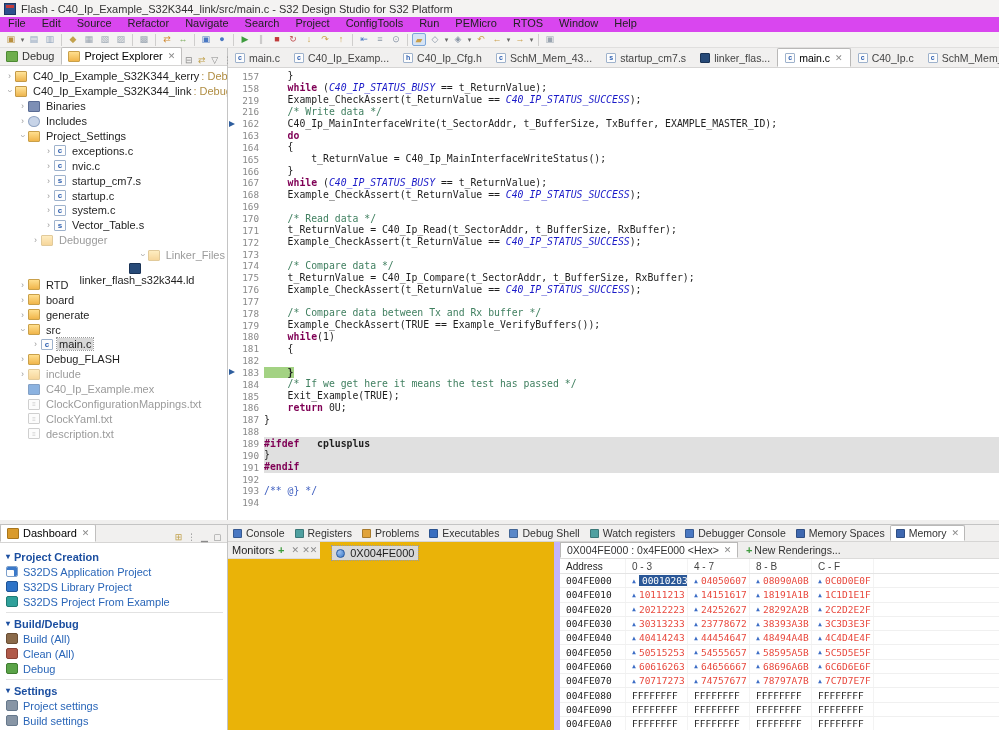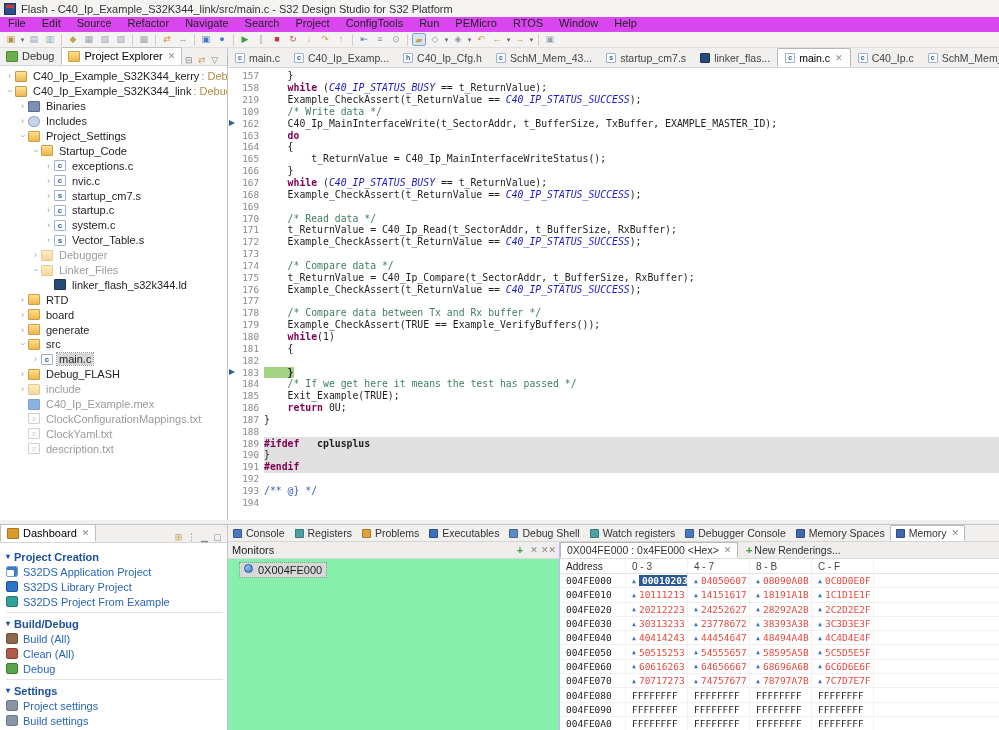--- a/index.html
+++ b/index.html
@@ -60,21 +60,21 @@
   .grey .tlabel{color:#9b9b9b}
   .grey .ic{opacity:.55}
   .tsel{background:#d8d8d8;outline:1px dotted #9a9a9a}
 
   
   .etabs{position:absolute;left:0;top:0;width:771px;height:20px;background:#f1f0ef;border-bottom:1px solid #d6d5d4;display:flex;align-items:flex-end;font-size:10.5px}
   .etab{height:19px;display:flex;align-items:center;padding:0 7px;color:#444;white-space:nowrap}
   .etab .ic{width:10px;height:10px;margin-right:4px;font-size:7px}
   .etab-active{background:#fff;border:1px solid #b9b8b7;border-bottom-color:#fff;border-radius:2px 2px 0 0;color:#000}
   .ecode{position:absolute;left:0;top:20px;width:771px;height:452px;background:#fff;font-family:"DejaVu Sans Mono",monospace;font-size:9.8px;overflow:hidden;padding-top:2px}
-  .cl{height:11.85px;display:flex;align-items:center}
+  .cl{height:11.85px;display:flex;align-items:flex-end}
   .gut{width:36px;flex:none;position:relative;text-align:right;color:#888;padding-right:5px;font-size:9.3px}
   .mark{position:absolute;left:1px;top:2.5px;width:0;height:0;border-top:3.5px solid transparent;border-bottom:3.5px solid transparent;border-left:6px solid #2e5e9e}
   .lbody{flex:1;height:100%;display:flex;align-items:center}
   .lbody.bgrey{background:#e0e0e0}
   .ct{white-space:pre}
   .sk{color:#7f0055;font-weight:bold}
   .sm{color:#1a1ac8;font-style:italic}
   .sc{color:#3f7f5f}
   .sd{color:#4060c0}
   .sb{font-weight:bold}
@@ -95,41 +95,41 @@
   .di-clean{background:#b05a4a;border:1px solid #8a4236}
   .di-debug{background:#5aa348;border:1px solid #3f7d30}
   .di-set{background:#8795a5;border:1px solid #66788c}
 
   
   .btabs{height:17px;background:#f1f0ef;border-bottom:1px solid #d6d5d4;display:flex;align-items:flex-end;font-size:10.5px}
   .btab{height:16px;display:flex;align-items:center;padding:0 5px;color:#333;white-space:nowrap}
   .btab .ic{width:9px;height:9px;margin-right:4px}
   .btab-active{background:#fff;border:1px solid #b9b8b7;border-bottom-color:#fff;border-radius:2px 2px 0 0}
   .bcontent{position:absolute;left:0;top:17px;width:771px;height:188px;display:flex}
-  .monitors{width:332px;flex:none;border-right:1px solid #c4b5fd;display:flex;flex-direction:column;background:#86efac}
+  .monitors{width:332px;flex:none;border-right:6px solid #c4b5fd;display:flex;flex-direction:row;background:#eab308}
   .mon-head{height:17px;background:#efeeed;border-bottom:1px solid #dcdbda;display:flex;align-items:center;padding:0 4px}
   .mon-title{flex:1;color:#222}
   .mh-ic{width:14px;text-align:center;font-size:9px;color:#8a8a8a}
   .mh-plus{color:#3e9b3e;font-weight:bold;font-size:11px}
-  .mon-item{margin:4px 0 0 12px;align-self:flex-start;display:flex;align-items:flex-start;background:#d8d8d8;padding:1px 4px;outline:1px dotted #9a9a9a}
+  .mon-item{margin:4px 0 0 12px;align-self:flex-start;display:flex;align-items:center;background:#d8d8d8;padding:1px 4px;outline:1px dotted #9a9a9a}
   .mon-item span.lbl{margin-left:5px}
   .memview{flex:1;display:flex;flex-direction:column;background:#fff}
   .mem-tabs{height:17px;background:#efeeed;border-bottom:1px solid #dcdbda;display:flex;align-items:center;font-size:10.5px;white-space:nowrap}
   .mtab{height:16px;display:flex;align-items:center;padding:0 6px;color:#333}
   .mtab-active{background:#fff;border:1px solid #b9b8b7;border-bottom-color:#fff}
   .mem-table{flex:1;overflow:hidden;font-family:"DejaVu Sans Mono",monospace;font-size:9.5px}
   .mrow{display:flex;height:14.3px;align-items:center;border-bottom:1px solid #f0f0f0}
   .mrow.head{font-family:"Liberation Sans",sans-serif;font-size:10px;color:#444;border-bottom:1px solid #e4e4e4;height:15px}
   .mcell{flex:none;padding-left:6px;display:flex;align-items:center;height:100%;border-right:1px solid #f3f3f3;overflow:hidden}
   .mc-addr{width:66px;color:#222}
   .mc-val{width:62px}
   .mc-fill{flex:1;border-right:none}
   .tri{color:#3b6cc5;font-size:6.5px;margin-right:3px}
   .chg{color:#e8493e}
-  .selcell{background:#2a5797;color:#fff;padding:0 3px;font-weight:bold}
+  .selcell{background:#2a5797;color:#fff;padding:0 3px;font-weight:normal}
 </style>
 </head>
 <body>
 
 <div class="titlebar">
   <span class="appicon"></span>
   <span class="title-text">Flash - C40_Ip_Example_S32K344_link/src/main.c - S32 Design Studio for S32 Platform</span>
 </div>
 
 <div class="menubar" id="menubar">
@@ -233,25 +233,20 @@
       <div class="trow" style="padding-left: 17px;">
         <span class="exp">›</span>
         <span class="ic ic-inc"></span>
         <span class="tlabel">Includes</span>
       </div>
       <div class="trow" style="padding-left: 17px;">
         <span class="exp open">›</span>
         <span class="ic ic-fold"></span>
         <span class="tlabel">Project_Settings</span>
       </div>
-      <div class="trow" style="padding-left: 30px;">
-        <span class="exp open">›</span>
-        <span class="ic ic-fold"></span>
-        <span class="tlabel">Startup_Code</span>
-      </div>
       <div class="trow" style="padding-left: 43px;">
         <span class="exp">›</span>
         <span class="ic ic-cfile">c</span>
         <span class="tlabel">exceptions.c</span>
       </div>
       <div class="trow" style="padding-left: 43px;">
         <span class="exp">›</span>
         <span class="ic ic-cfile">c</span>
         <span class="tlabel">nvic.c</span>
       </div>
@@ -273,26 +268,26 @@
       <div class="trow" style="padding-left: 43px;">
         <span class="exp">›</span>
         <span class="ic ic-sfile">s</span>
         <span class="tlabel">Vector_Table.s</span>
       </div>
       <div class="trow grey" style="padding-left: 30px;">
         <span class="exp">›</span>
         <span class="ic ic-fold"></span>
         <span class="tlabel">Debugger</span>
       </div>
-      <div class="trow grey" style="padding-left: 30px;">
+      <div class="trow grey" style="padding-left: 22px; justify-content: flex-end;">
         <span class="exp open">›</span>
         <span class="ic ic-fold"></span>
         <span class="tlabel">Linker_Files</span>
       </div>
-      <div class="trow" style="padding-left: 43px;">
+      <div class="trow" style="padding-left: 43px; flex-direction: column;">
         <span class="exp"></span>
         <span class="ic ic-ld"></span>
         <span class="tlabel">linker_flash_s32k344.ld</span>
       </div>
       <div class="trow" style="padding-left: 17px;">
         <span class="exp">›</span>
         <span class="ic ic-fold"></span>
         <span class="tlabel">RTD</span>
       </div>
       <div class="trow" style="padding-left: 17px;">
@@ -474,21 +469,21 @@
           <span class="ct"><span>    </span><span class="sk">while</span><span> (</span><span class="sm">C40_IP_STATUS_BUSY</span><span> == t_ReturnValue);</span></span>
         </span>
       </div>
       <div class="cl">
         <span class="gut">219</span>
         <span class="lbody">
           <span class="ct"><span>    Example_CheckAssert(t_ReturnValue == </span><span class="sm">C40_IP_STATUS_SUCCESS</span><span>);</span></span>
         </span>
       </div>
       <div class="cl">
-        <span class="gut">109</span>
+        <span class="gut">216</span>
         <span class="lbody">
           <span class="ct"><span class="sc">    /* Write data */</span></span>
         </span>
       </div>
       <div class="cl">
         <span class="gut"><span class="mark"></span>162</span>
         <span class="lbody">
           <span class="ct"><span>    C40_Ip_MainInterfaceWrite(t_SectorAddr, t_BufferSize, TxBuffer, EXAMPLE_MASTER_ID);</span></span>
         </span>
       </div>

